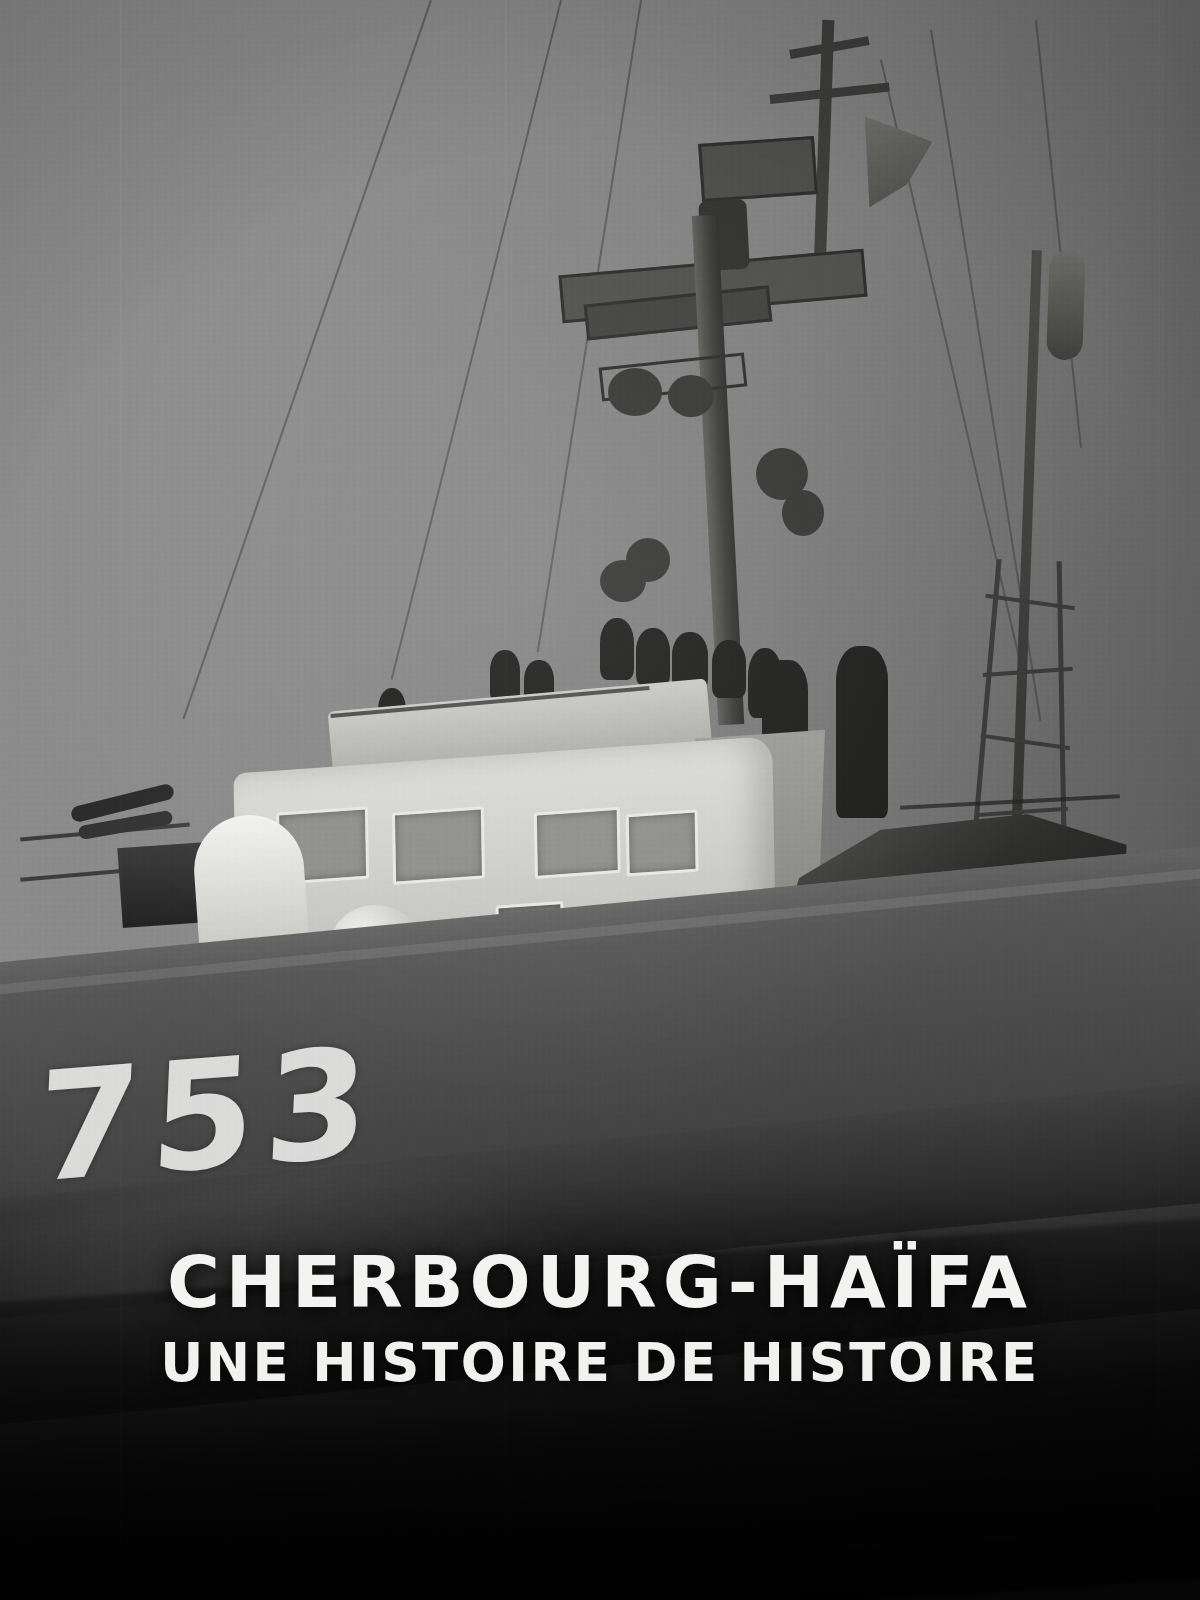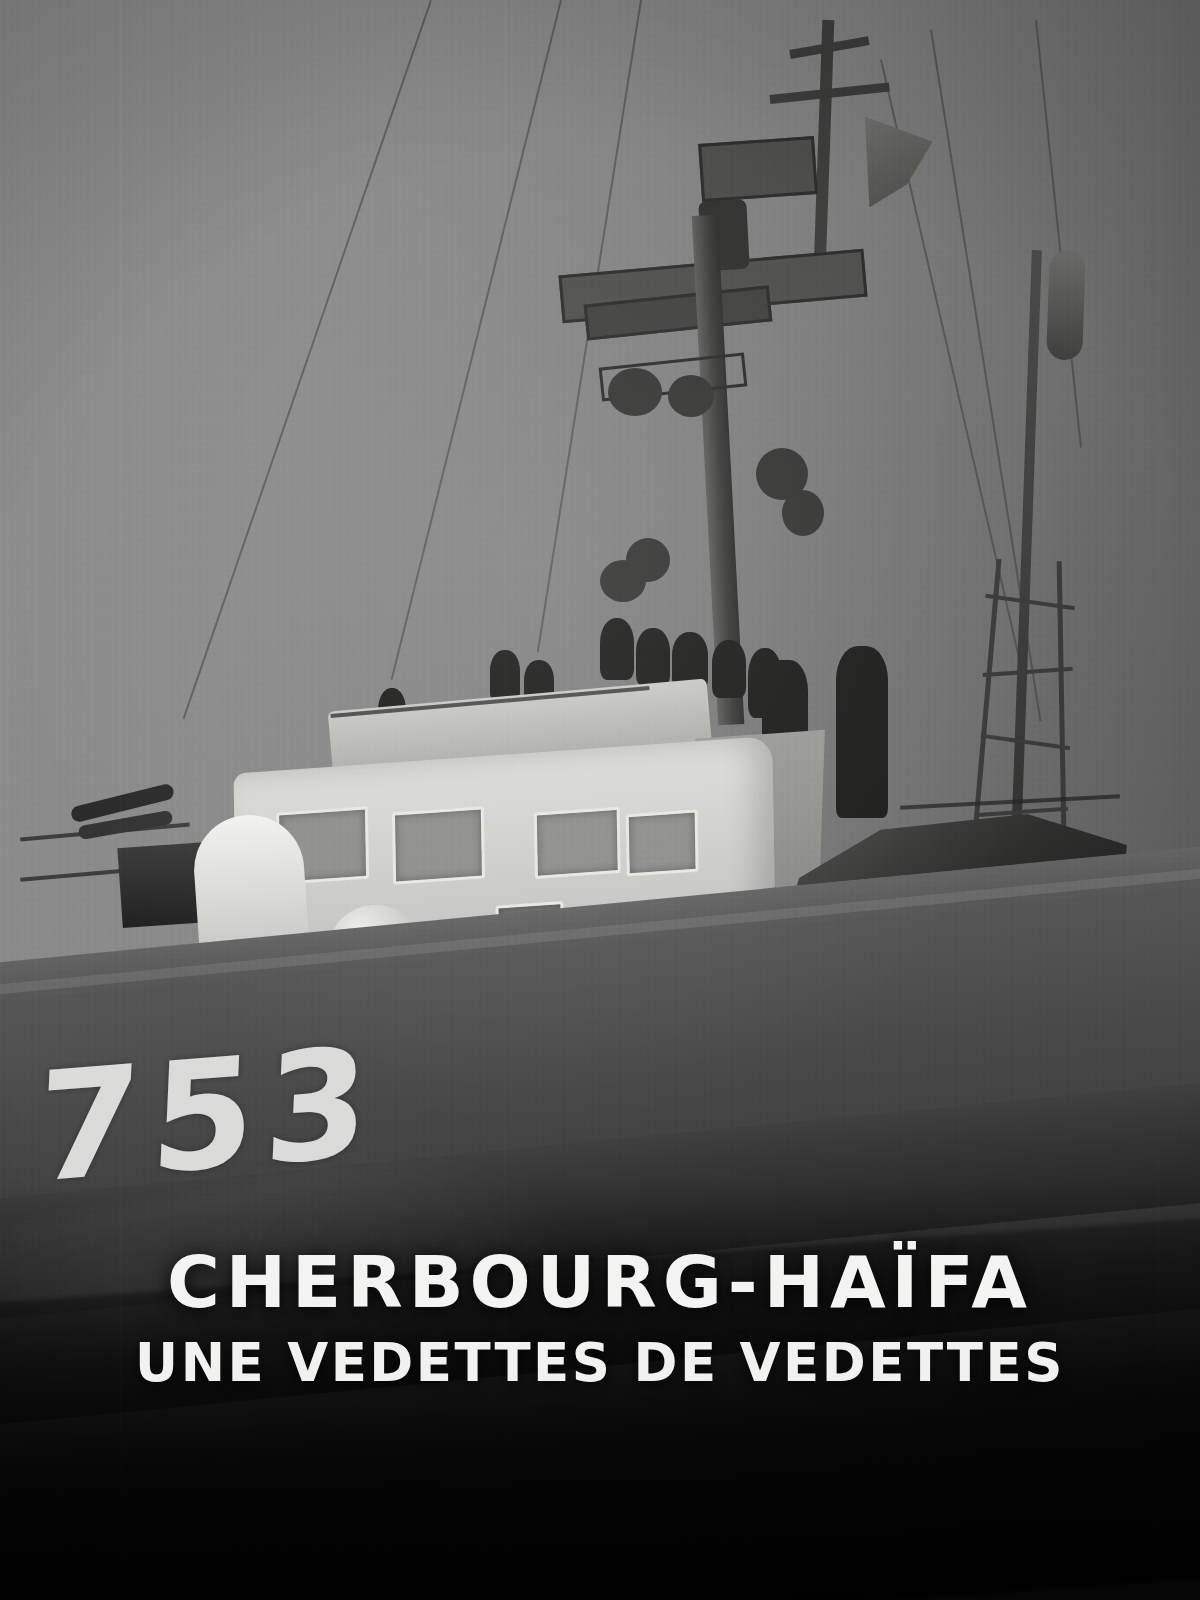--- a/index.html
+++ b/index.html
@@ -451,16 +451,16 @@
   <div class="grain"></div>
   <div class="scratch" style="left:120px; opacity:0.25;"></div>
   <div class="scratch" style="left:505px; opacity:0.18;"></div>
   <div class="scratch" style="left:1158px; opacity:0.14;"></div>
   <div class="sky-vignette"></div>
 
   <div class="bottom-fade"></div>
 
   <div class="title-wrap">
     <h1 class="title-main">CHERBOURG-HAÏFA</h1>
-    <h2 class="title-sub">UNE VEDETTES DE VEDETTES</h2>
+    <h2 class="title-sub">UNE HISTOIRE DE HISTOIRE</h2>
   </div>
 
 </div>
 
 </body></html>

